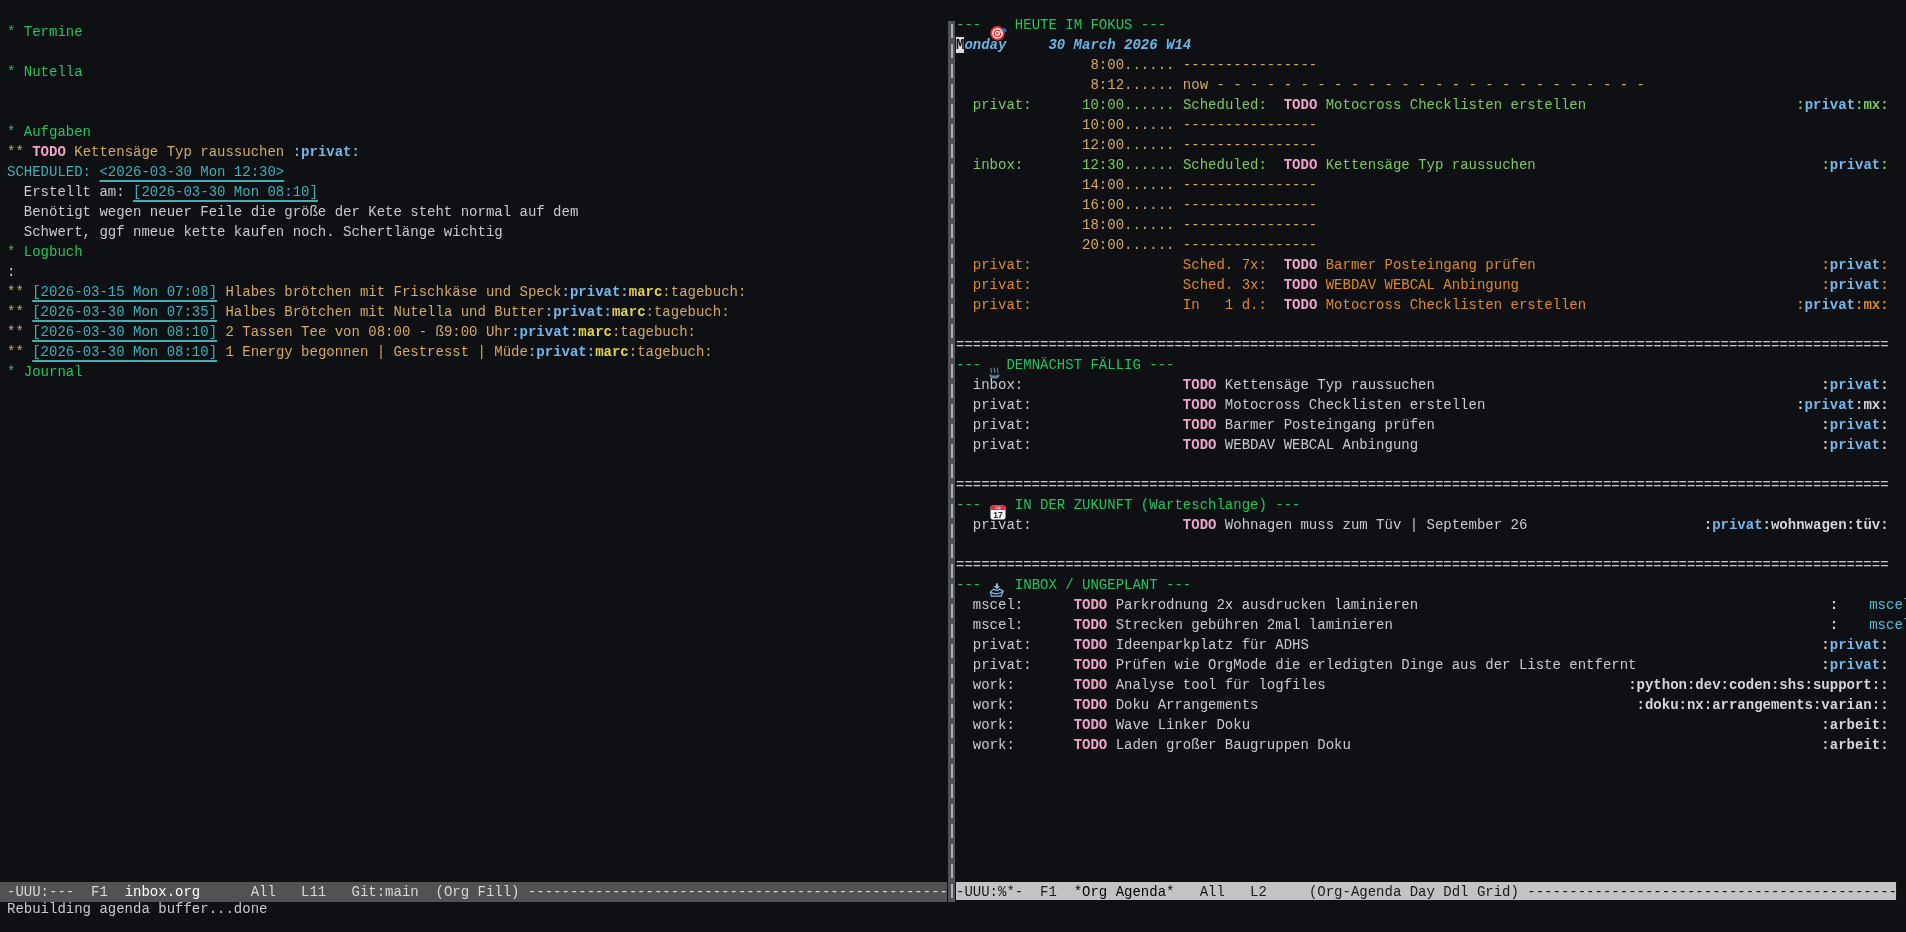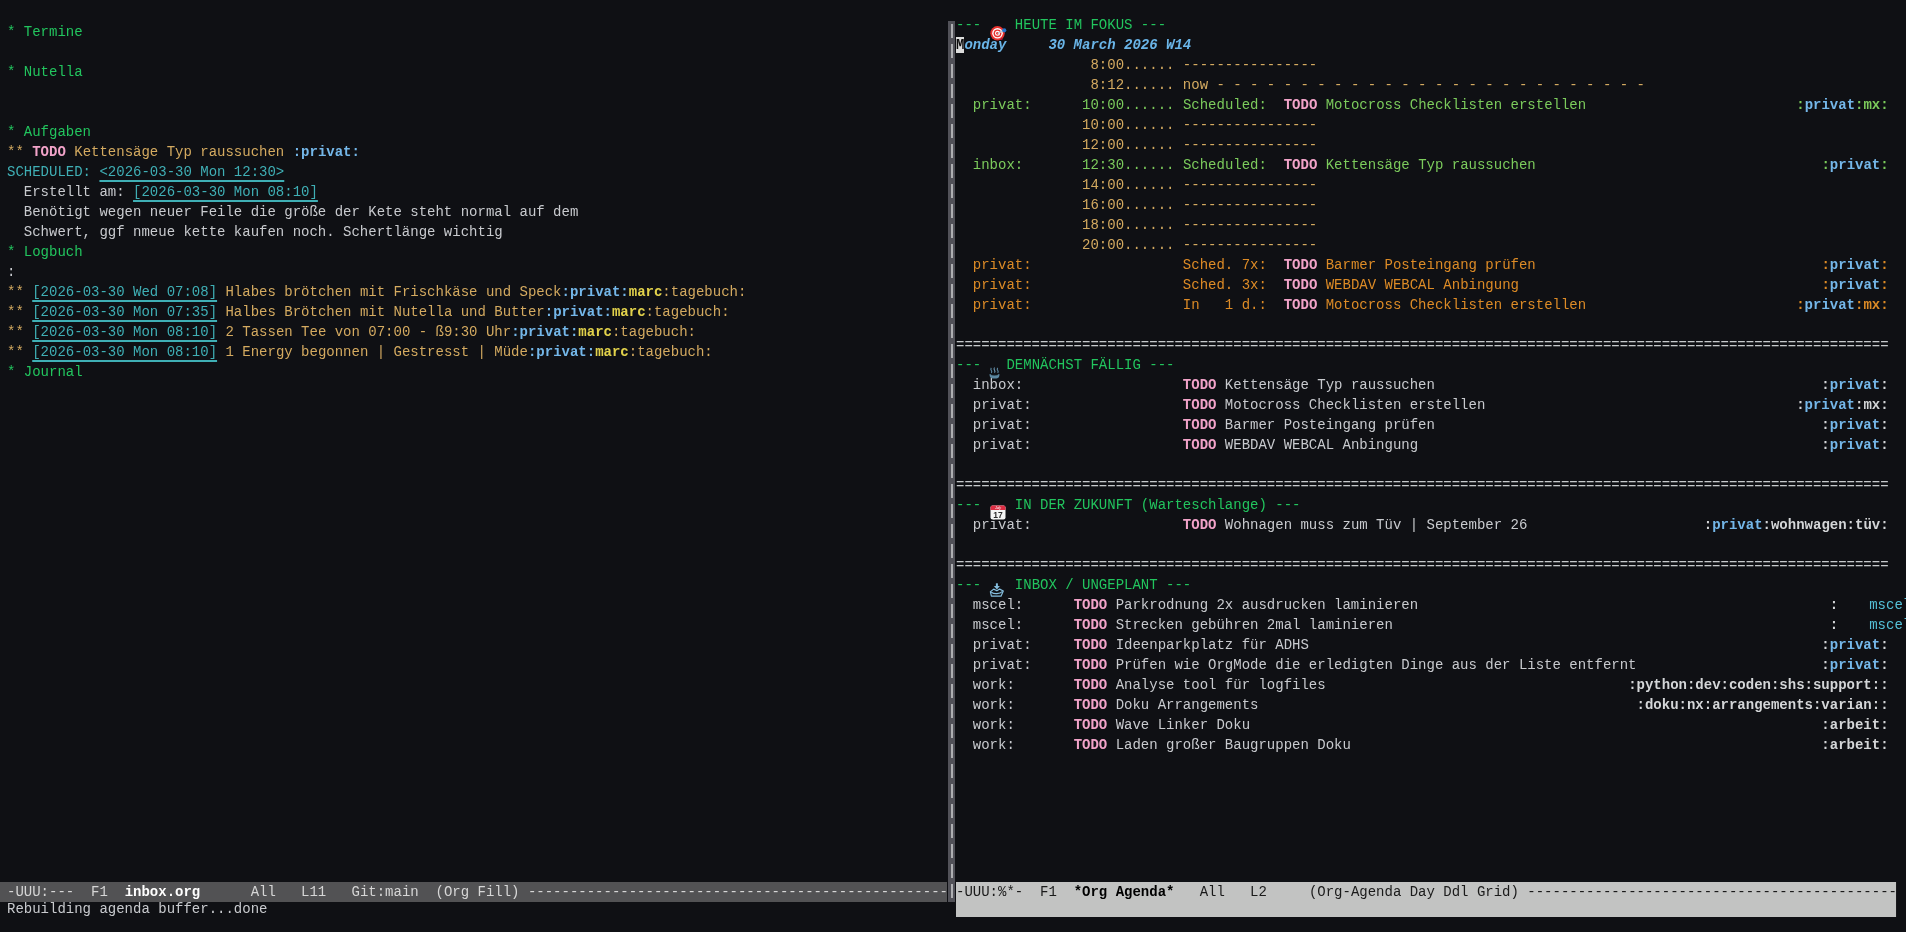--- a/index.html
+++ b/index.html
@@ -12,44 +12,44 @@
 .gb { color:#7ccb5c; font-weight:bold; }
 .o { color:#dd8b26; }
 .ob { color:#dd8b26; font-weight:bold; }
 .y { color:#e2d24b; font-weight:bold; }
 .cy { color:#55c1d8; font-weight:normal;margin-left:31px; }
 .tb { color:#74b7e9; font-weight:bold; }
 .wb { color:#d4d6d8; font-weight:bold; }
 .sep { color:#c6c9cc; }
 .date { color:#6ab5e8; font-weight:bold; font-style:italic; }
 .cur { background:#dcdcdc; color:#0c0c0c; font-weight:bold; }
-.mb { font-weight:bold; color:#ffffff; }
+.mb { font-weight:normal; color:#ffffff; }
 #mlL { left:0; top:881.5px; width:947px; height:20.5px; background:#525254; }
 #mlL pre { left:7px; top:0; color:#d6d6d6; }
-#mlR { left:956px; top:881.5px; width:941px; height:35px; background:#c2c3c2; border-right:1.5px solid #19191c; }
+#mlR { left:956px; top:881.5px; width:941px; height:18px; background:#c2c3c2; border-right:1.5px solid #19191c; }
 #mlR pre { left:0; top:0; color:#1a1a1a; }
 #mlR pre .mb { color:#000; }
 .abs { position:absolute; }
 </style></head><body>
 <pre style="left:7px; top:21.5px;"><span class="b">* Termine</span>
 
 <span class="b">* Nutella</span>
 
 
 <span class="b">* Aufgaben</span>
 <span class="t">** </span><span class="p">TODO</span> <span class="t">Kettensäge Typ raussuchen</span> <span class="tb">:privat:</span>
 <span class="c">SCHEDULED:</span> <span class="cu">&lt;2026-03-30 Mon 12:30&gt;</span>
   Erstellt am: <span class="cu">[2026-03-30 Mon 08:10]</span>
   Benötigt wegen neuer Feile die größe der Kete steht normal auf dem
   Schwert, ggf nmeue kette kaufen noch. Schertlänge wichtig
 <span class="b">* Logbuch</span>
 :
-<span class="t">** </span><span class="cu">[2026-03-30 Wed 07:08]</span> <span class="t">Hlabes brötchen mit Frischkäse und Speck</span><span class="tb">:privat:</span><span class="y">marc</span><span class="t">:tagebuch:</span>
+<span class="t">** </span><span class="cu">[2026-03-15 Mon 07:08]</span> <span class="t">Hlabes brötchen mit Frischkäse und Speck</span><span class="tb">:privat:</span><span class="y">marc</span><span class="t">:tagebuch:</span>
 <span class="t">** </span><span class="cu">[2026-03-30 Mon 07:35]</span> <span class="t">Halbes Brötchen mit Nutella und Butter</span><span class="tb">:privat:</span><span class="y">marc</span><span class="t">:tagebuch:</span>
-<span class="t">** </span><span class="cu">[2026-03-30 Mon 08:10]</span> <span class="t">2 Tassen Tee von 07:00 - ß9:30 Uhr</span><span class="tb">:privat:</span><span class="y">marc</span><span class="t">:tagebuch:</span>
+<span class="t">** </span><span class="cu">[2026-03-30 Mon 08:10]</span> <span class="t">2 Tassen Tee von 08:00 - ß9:00 Uhr</span><span class="tb">:privat:</span><span class="y">marc</span><span class="t">:tagebuch:</span>
 <span class="t">** </span><span class="cu">[2026-03-30 Mon 08:10]</span> <span class="t">1 Energy begonnen | Gestresst | Müde</span><span class="tb">:privat:</span><span class="y">marc</span><span class="t">:tagebuch:</span>
 <span class="b">* Journal</span></pre>
 <pre style="left:956px; top:15px;"><span class="b">--- </span>  <span class="b"> HEUTE IM FOKUS ---</span>
 <span class="cur">M</span><span class="date">onday     30 March 2026 W14</span>
                <span class="t"> 8:00...... ----------------</span>
                <span class="t"> 8:12...... now - - - - - - - - - - - - - - - - - - - - - - - - - -</span>
   <span class="g">privat:</span>      <span class="g">10:00......</span> <span class="g">Scheduled:</span>  <span class="p">TODO</span> <span class="g">Motocross Checklisten erstellen</span>                         <span class="gb">:</span><span class="tb">privat</span><span class="gb">:</span><span class="gb">mx</span><span class="gb">:</span>
                <span class="t">10:00...... ----------------</span>
                <span class="t">12:00...... ----------------</span>
   <span class="g">inbox:</span>       <span class="g">12:30......</span> <span class="g">Scheduled:</span>  <span class="p">TODO</span> <span class="g">Kettensäge Typ raussuchen</span>                                  <span class="gb">:</span><span class="tb">privat</span><span class="gb">:</span>

